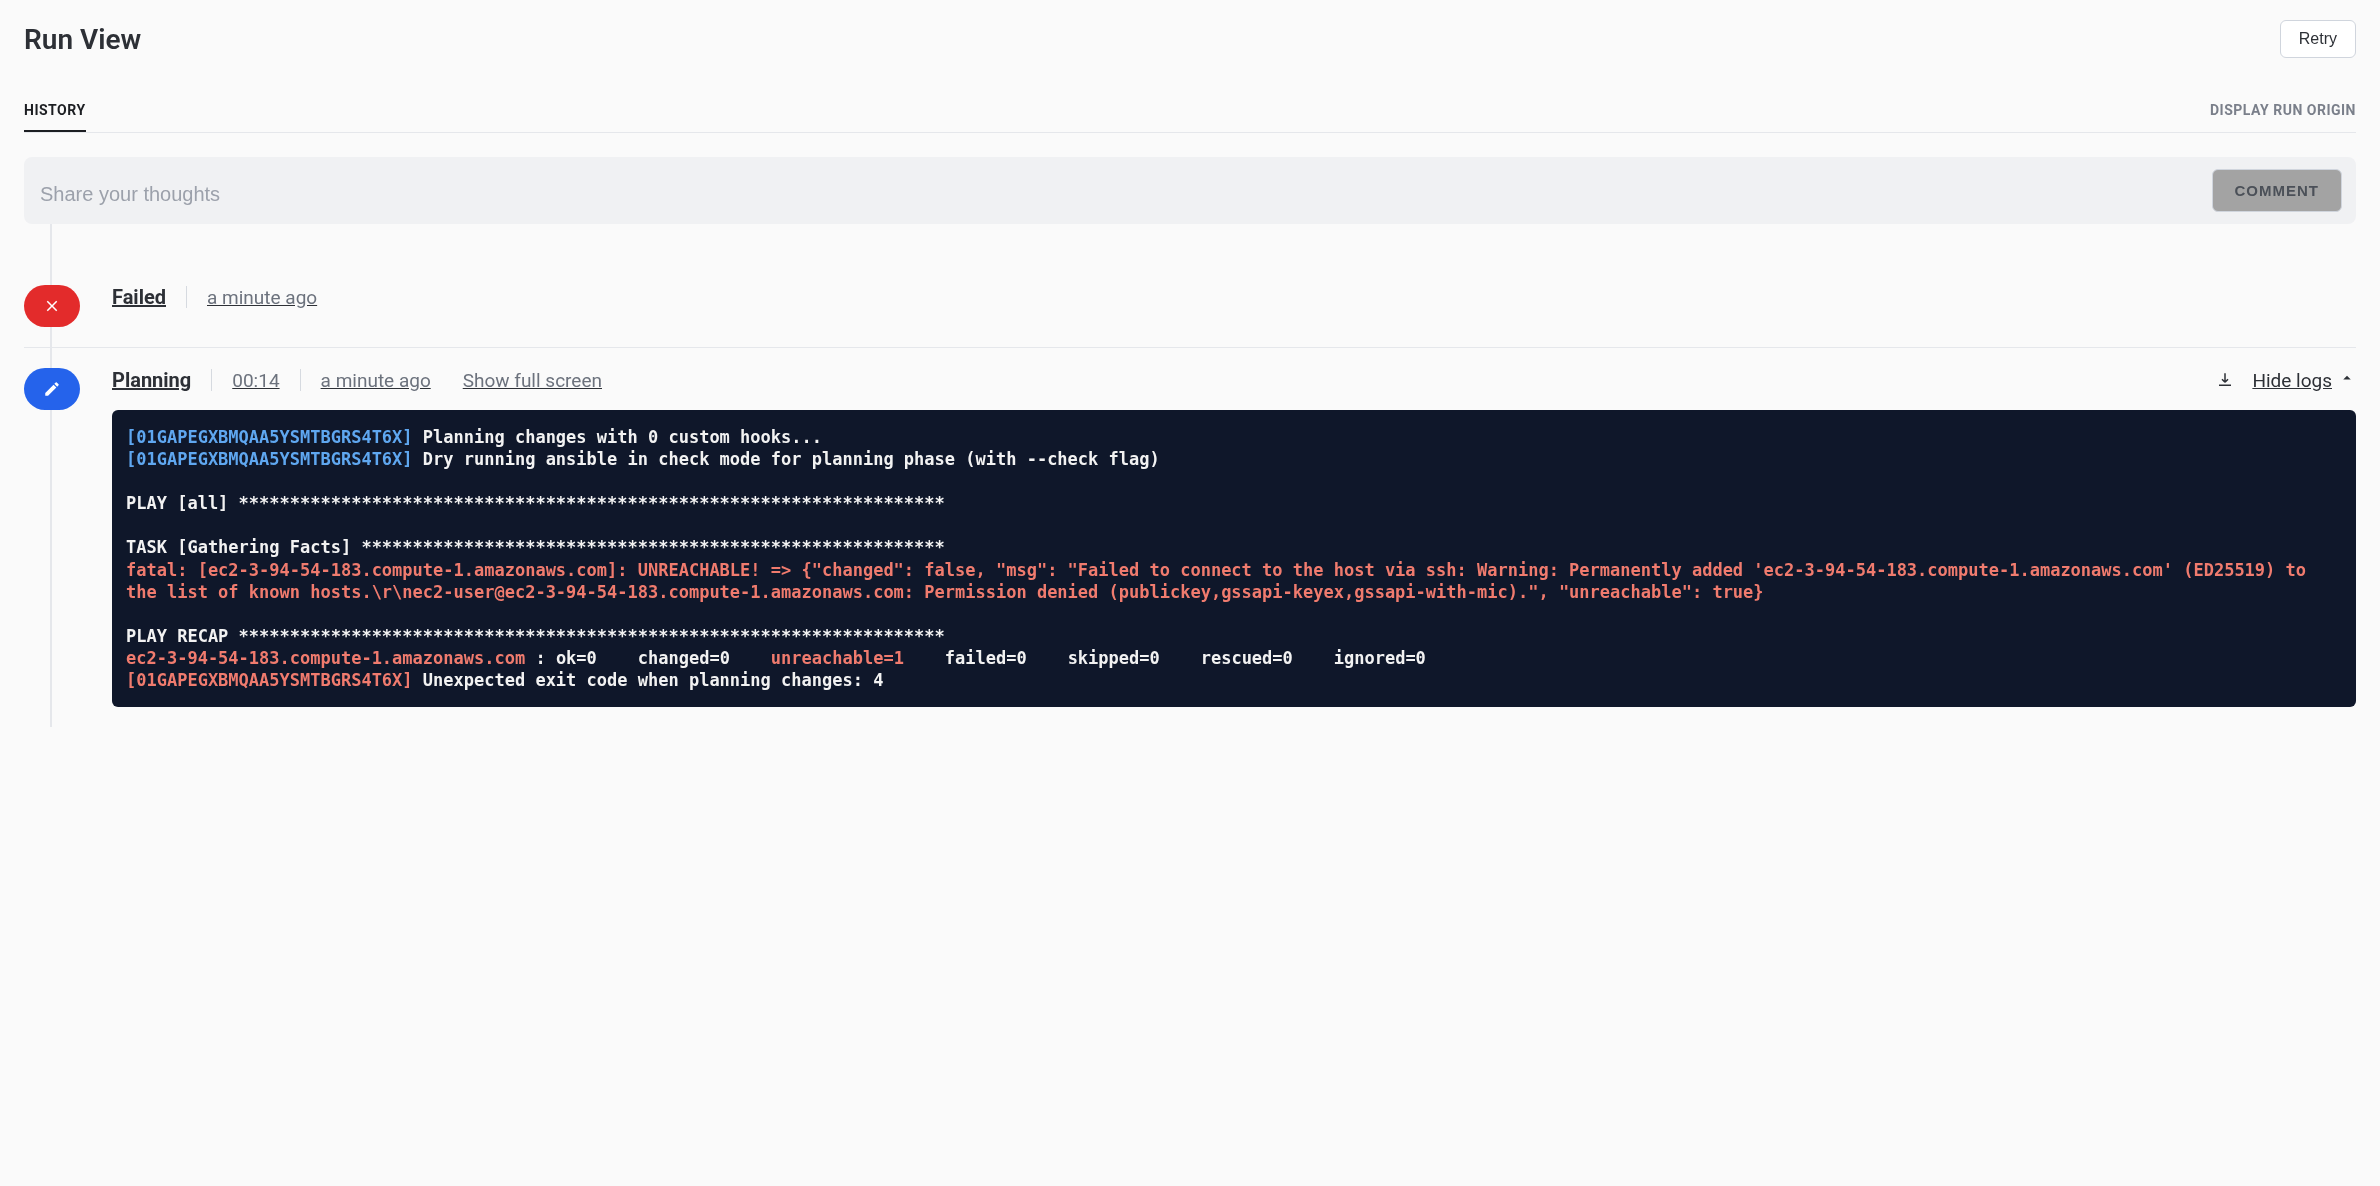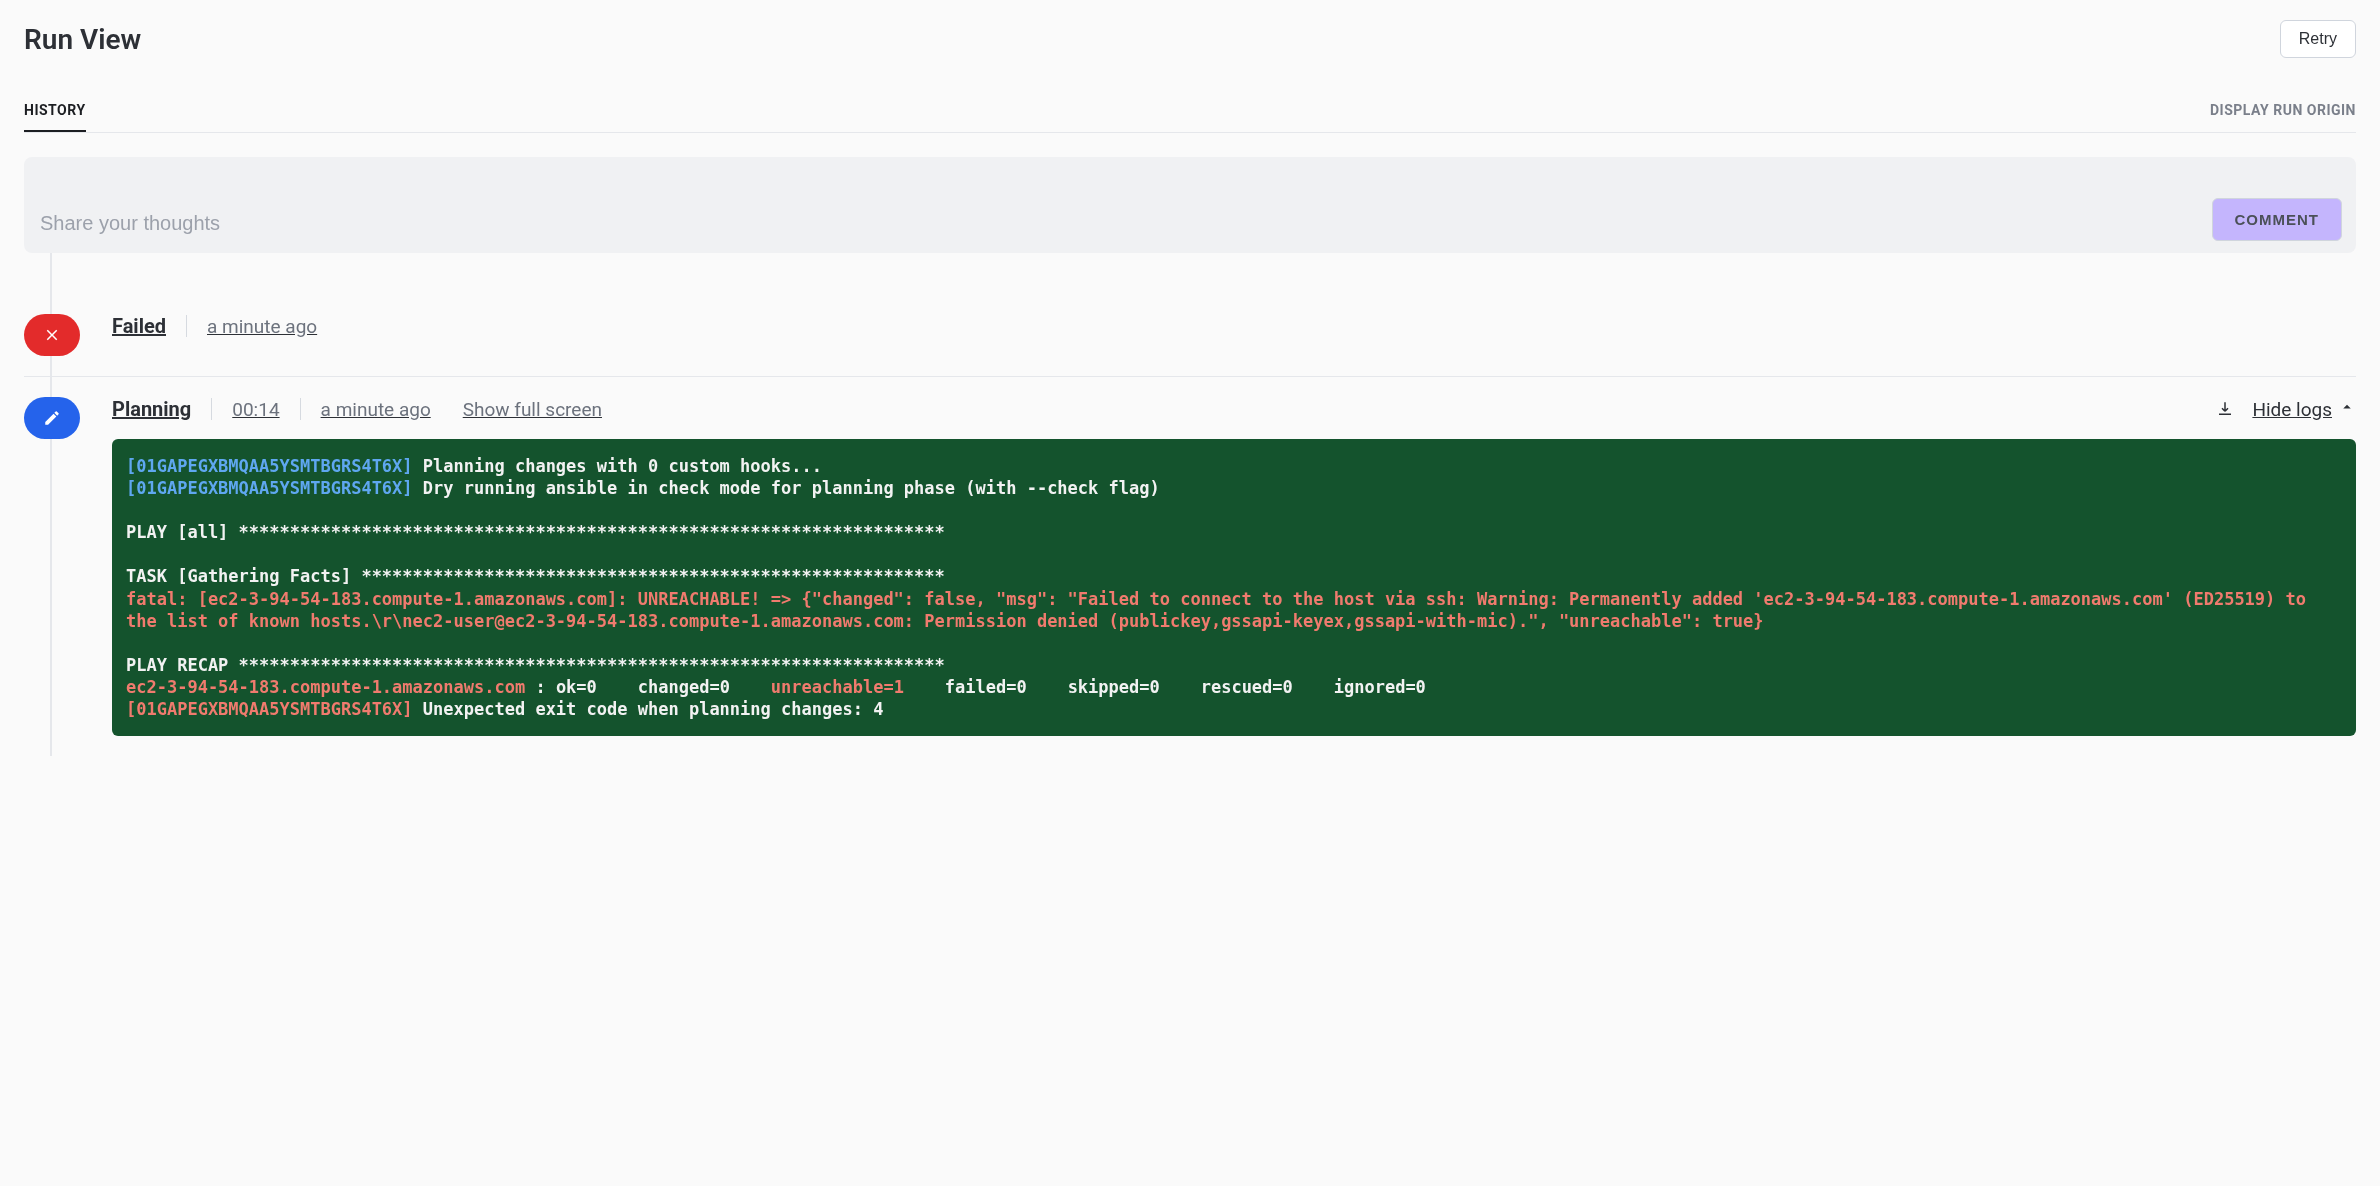--- a/index.html
+++ b/index.html
@@ -64,30 +64,29 @@
       flex: 1;
       background: transparent;
       border: none;
       outline: none;
       font-size: 20px;
       color: #9ca1ab;
       padding: 6px 2px;
     }
     .comment-input::placeholder { color: #9ca1ab; }
     .comment-btn {
-      background: #c4b5fd;
+      background: #a3a3a3;
       border: 1px solid #d0d5dd;
       border-radius: 6px;
       padding: 12px 22px;
       font-size: 15px;
       font-weight: 700;
       letter-spacing: 1px;
       cursor: pointer;
       color: #4b5058;
-      margin-top: 29px;
     }
     .timeline {
       position: relative;
       padding-left: 0;
     }
     .timeline::before {
       content: "";
       position: absolute;
       left: 26px;
       top: -40px;
@@ -157,21 +156,21 @@
       gap: 6px;
       font-size: 19px;
       color: #2d3036;
       cursor: pointer;
     }
     .action-btn svg { width: 18px; height: 18px; }
     .dl-icon svg { stroke: #2d3036; fill: none; stroke-width: 2; }
     .chev { width: 14px; height: 14px; }
     .log-block {
       margin-top: 18px;
-      background: #14532d;
+      background: #0f172a;
       border-radius: 6px;
       padding: 16px 14px;
       font-family: 'Menlo', 'Consolas', monospace;
       font-size: 17px;
       line-height: 1.3;
       color: #e6e7e9;
       white-space: pre-wrap;
       word-break: break-word;
       overflow-x: auto;
     }

